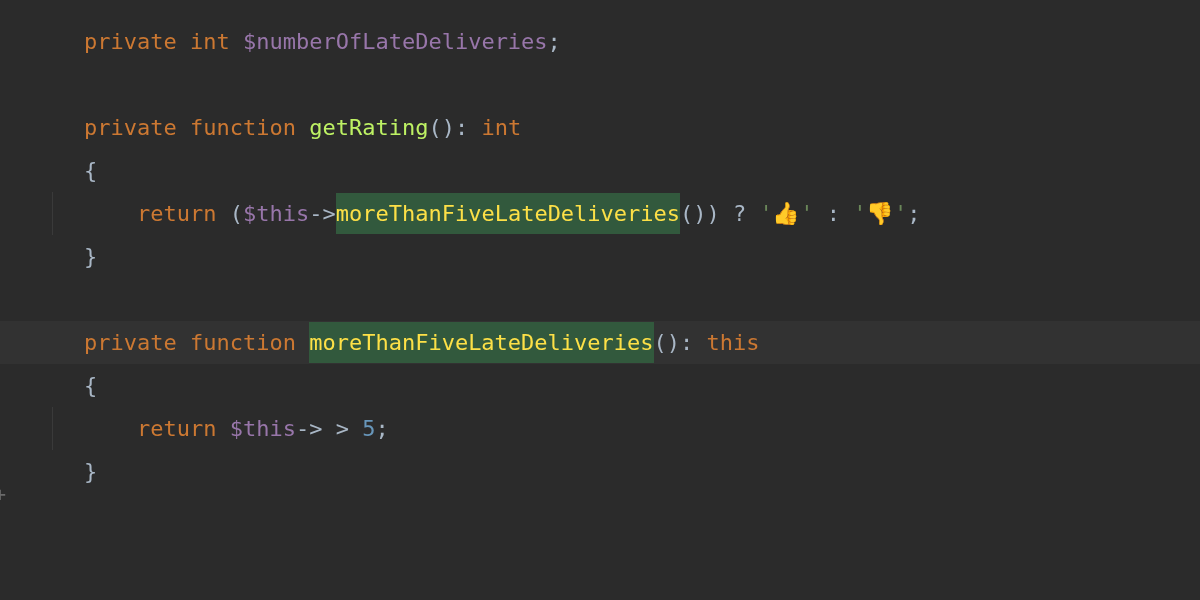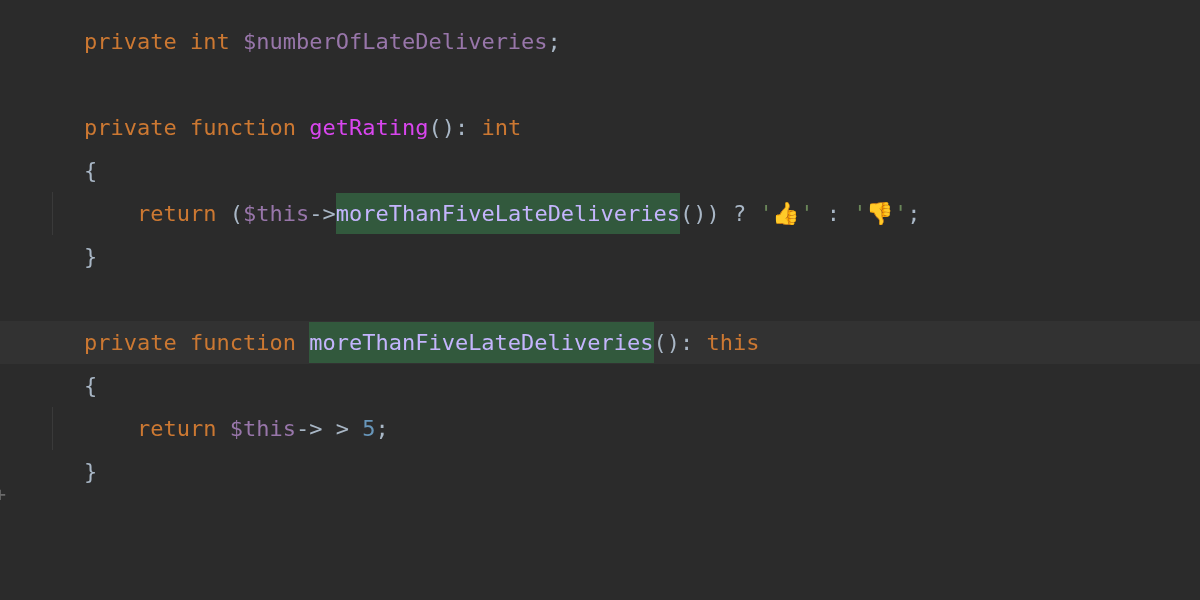--- a/index.html
+++ b/index.html
@@ -31,22 +31,22 @@
   .indent-guide {
     position: absolute;
     left: 52px;
     top: 0;
     bottom: 0;
     width: 1px;
     background: #3a3a3a;
   }
   .kw   { color: #cc7832; }       
   .var  { color: #9876aa; text-align: center; }       
-  .fn   { color: #d946ef; }       
-  .fnhl { color: #c4b5fd; background: #32593d; }
+  .fn   { color: #bef264; }       
+  .fnhl { color: #fde047; background: #32593d; }
   .prop { color: #9876aa; }
   .punc { color: #a9b7c6; }
   .op   { color: #a9b7c6; }
   .num  { color: #6897bb; }
   .str  { color: #6a8759; }
   .emoji{ color: #a9b7c6; }
   .plain{ color: #a9b7c6; }
   .gutter-add {
     position: absolute;
     left: -6px;

